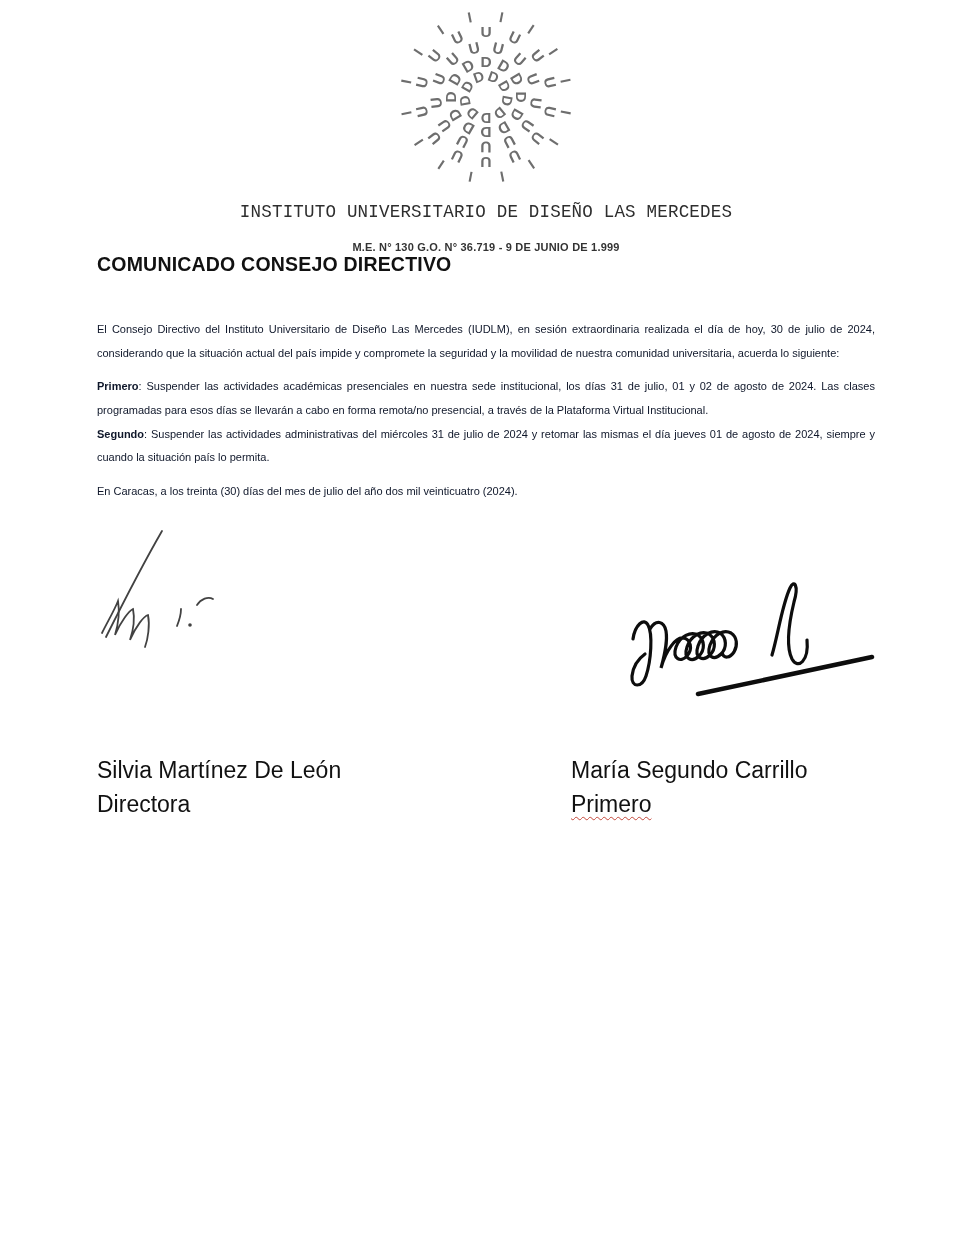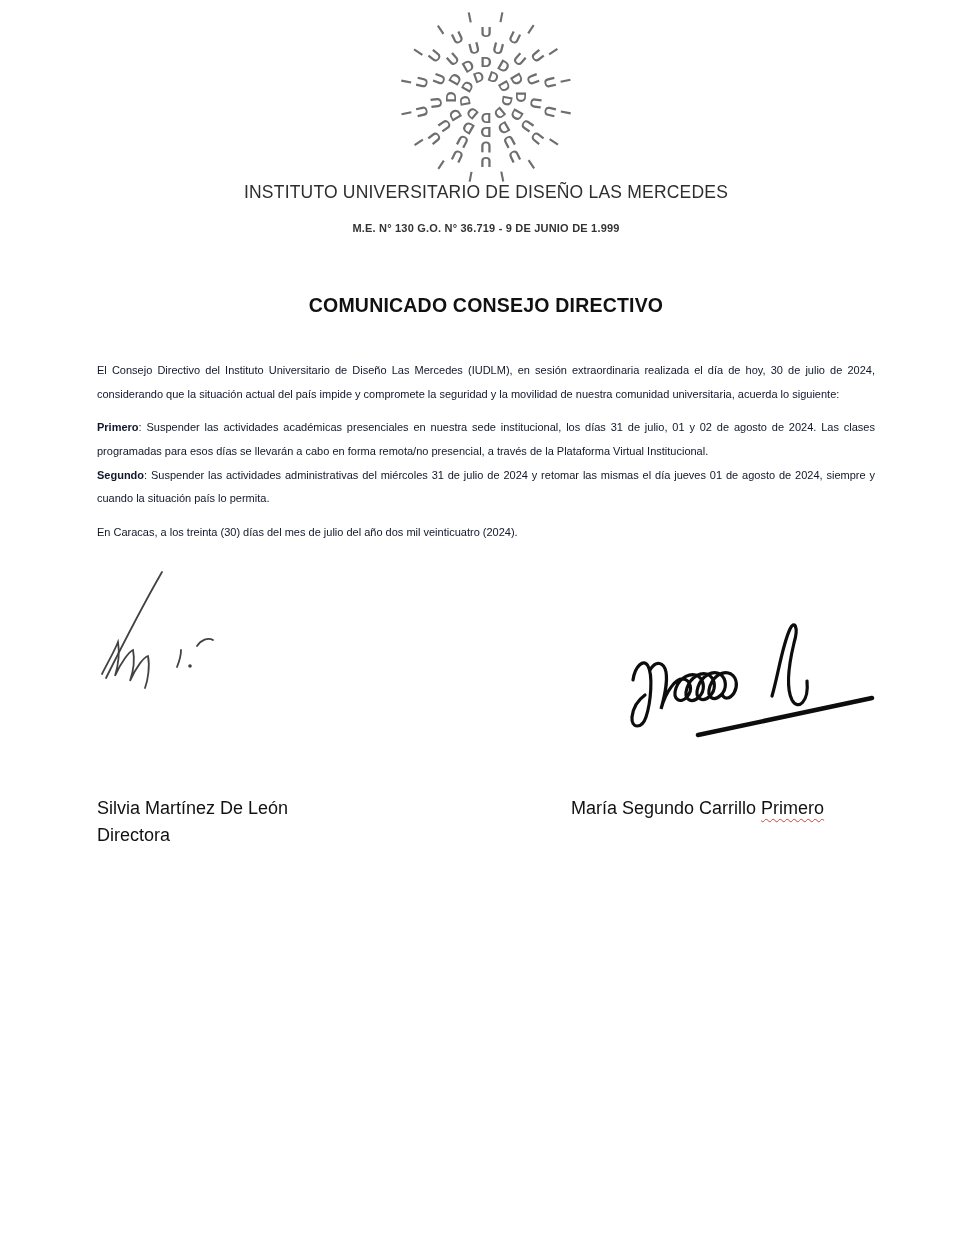--- a/index.html
+++ b/index.html
@@ -8,42 +8,42 @@
     width:972px;height:1239px;
     box-sizing:border-box;
     padding:8px 97px 0 97px;
     background:#ffffff;
     font-family:"Liberation Sans", sans-serif;
     color:#1c1c1c;
     overflow:hidden;
   }
   .logo-wrap{text-align:center;height:174px;}
   .institute-name{
-    margin-top:0;text-align:center;
-    font-size:17.5px;font-weight:400;color:#2e2e2e;letter-spacing:0.2px;
+    margin-top:20px;text-align:center;
+    font-size:17.5px;font-weight:400;color:#2e2e2e;letter-spacing:0.2px;font-family:Liberation Mono, monospace;
   }
   .registry-line{
     margin-top:19px;text-align:center;
     font-size:11px;font-weight:700;color:#333;letter-spacing:0.2px;
   }
   .doc-title{
-    margin-top:60px;text-align:center;
+    text-align:left;
     font-size:19.5px;font-weight:700;color:#111;letter-spacing:0.2px;
   }
   .body-text{margin-top:42px;}
   .body-text p{
     margin:0;font-size:11px;line-height:2.15;
     text-align:justify;color:#0f172a;
   }
   .body-text p.spaced{margin-top:10px;}
   .body-text strong{font-weight:700;}
   .sig-zone{position:relative;height:330px;}
   .sig-left{position:absolute;left:-6px;top:18px;}
   .sig-right{position:absolute;left:523px;top:72px;}
-  .name-block{position:absolute;top:251px;font-size:18px;line-height:1.47;color:#111;}
+  .name-block{position:absolute;top:251px;font-size:23px;line-height:1.47;color:#111;}
   .name-block.left{left:0;}
   .name-block.right{left:474px;}
   .wavy{
     text-decoration-line:underline;
     text-decoration-style:wavy;
     text-decoration-color:#c4473a;
     text-decoration-thickness:1px;
     text-underline-offset:4px;
   }
 </style>

